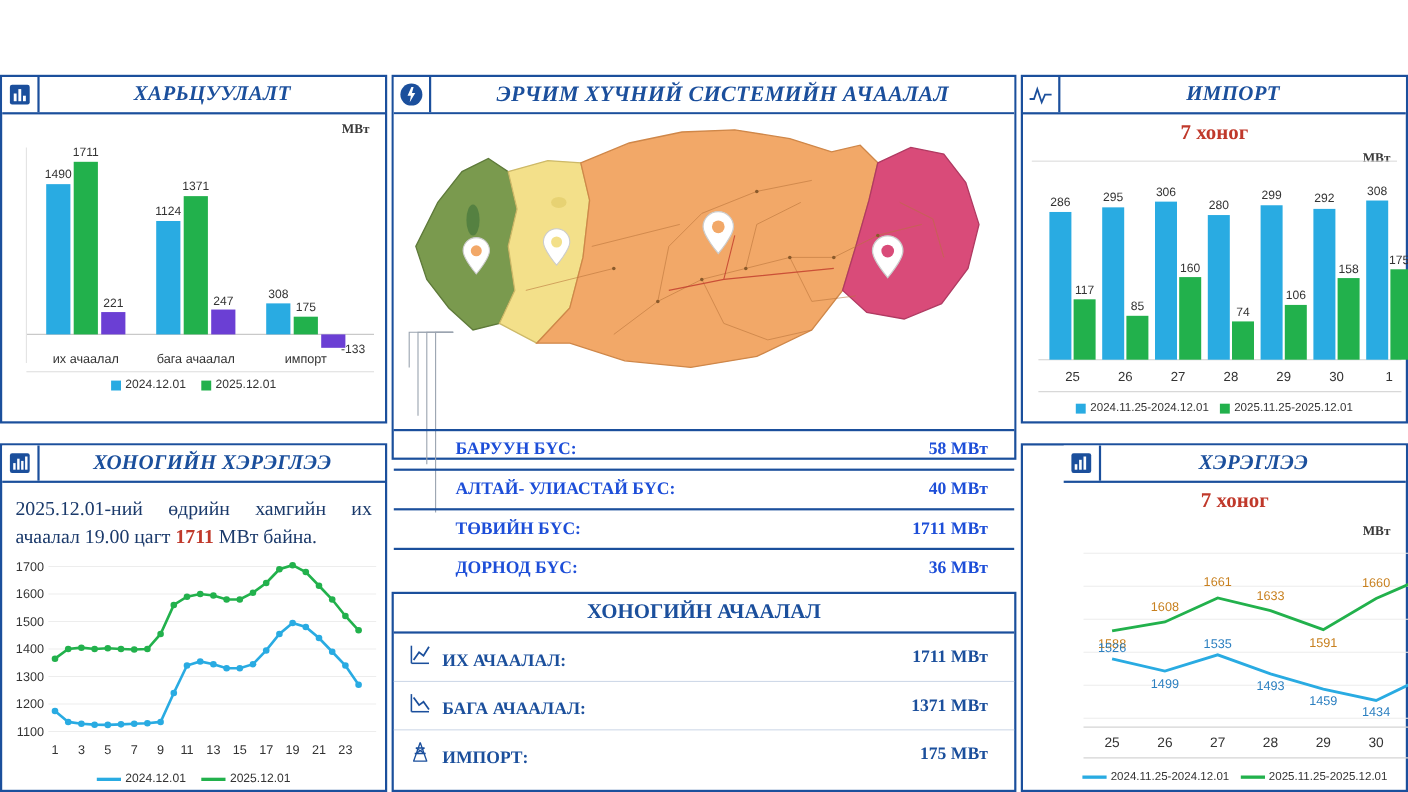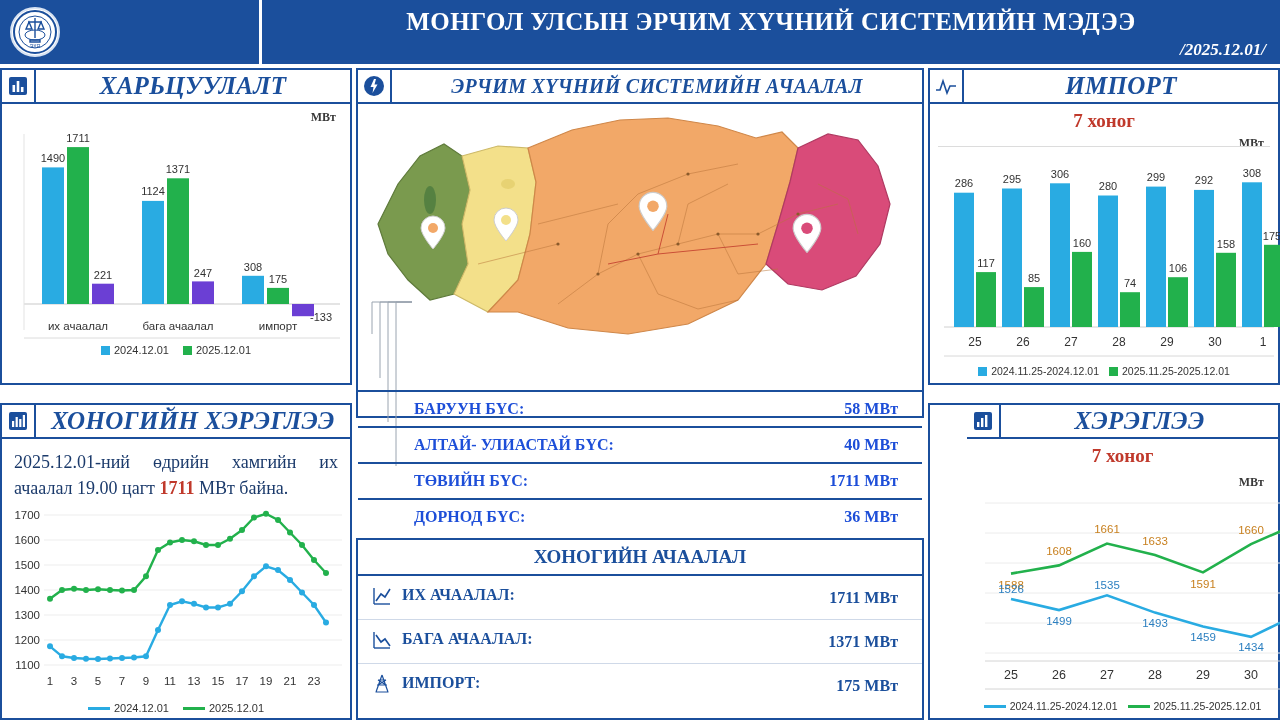--- a/index.html
+++ b/index.html
@@ -43,21 +43,21 @@
     height:34px; border-bottom:2px solid #1b4f9c;
     display:flex; align-items:center; background:#ffffff;
   }
   .panel-head .ico {
     width:34px; height:32px; border-right:2px solid #1b4f9c;
     display:flex; align-items:center; justify-content:center; flex:0 0 34px;
   }
   .panel-head .ptitle {
     flex:1; text-align:center; color:#1b4f9c;
     font-family:"Liberation Serif", serif; font-style:italic; font-weight:bold;
-    font-size:25px; letter-spacing:0.3px;
+    font-size:19px; letter-spacing:0.3px;
   }
 
   
   #p-compare { left:0; top:68px; width:352px; height:317px; }
   
   #p-daily { left:0; top:403px; width:352px; height:317px; }
   
   #p-map { left:356px; top:68px; width:568px; height:350px; }
   
   #p-load { left:356px; top:538px; width:568px; height:182px; }
@@ -97,21 +97,21 @@
     height:36px; border-bottom:2px solid #1b4f9c;
     display:flex; align-items:center; justify-content:center;
     font-family:"Liberation Serif", serif; font-weight:bold; font-size:19px; color:#1b4f9c;
   }
   .lrow {
     height:44px; display:flex; align-items:center; justify-content:space-between;
     padding:0 24px 0 14px; border-bottom:1px solid #cfd9e8;
     font-family:"Liberation Serif", serif; font-weight:bold; font-size:16px; color:#1b4f9c;
   }
   .lrow:last-child { border-bottom:none; }
-  .lrow .lleft { display:flex; align-items:flex-start; gap:10px; }
+  .lrow .lleft { display:flex; align-items:flex-end; gap:10px; }
 
   .note {
     padding:10px 12px 2px 12px; font-size:18px; line-height:1.45;
     color:#1b3a6b; text-align:justify; font-family:"Liberation Serif", serif;
   }
   .note b { color:#c0392b; }
 
   .pin { position:absolute; width:26px; height:34px; }
   svg { overflow:visible; }
   .txt-b { fill:#2b7fc0; font-size:11px; font-family:"Liberation Sans", sans-serif; }
@@ -119,35 +119,20 @@
     position:absolute; width:100%; text-align:center; top:6px;
     color:#c0392b; font-family:"Liberation Serif", serif; font-weight:bold; font-size:19px;
   }
   .hr-thin { position:absolute; left:8px; right:8px; height:1px; background:#dcdcdc; }
 </style>
 </head>
 <body>
 
 <div class="dash">
 
-  <div class="header">
-    <div class="logo-box">
-      <div class="seal">
-        <svg width="46" height="46" viewBox="0 0 46 46">
-          <circle cx="23" cy="23" r="21" fill="#ffffff" stroke="#1b4f9c" stroke-width="2"></circle>
-          <circle cx="23" cy="23" r="16" fill="#ffffff" stroke="#1b4f9c" stroke-width="1"></circle>
-          <path d="M23 9 v5 M16 13 h14 M17 13 l-3 7 h6 z M29 13 l-3 7 h6 z M23 14 v15 M18 31 h10 v2 h-10 z" fill="none" stroke="#1b4f9c" stroke-width="1.4"></path>
-          <ellipse cx="23" cy="26" rx="10" ry="5" fill="none" stroke="#1b4f9c" stroke-width="1"></ellipse>
-          <text x="23" y="39" text-anchor="middle" font-size="5" fill="#1b4f9c" font-family="Liberation Sans">ЭХЯ</text>
-        </svg>
-      </div>
-    </div>
-    <div class="title">МОНГОЛ УЛСЫН ЭРЧИМ ХҮЧНИЙ СИСТЕМИЙН МЭДЭЭ</div>
-    <div class="date">/2025.12.01/</div>
-  </div>
 
   <div class="panel" id="p-compare">
     <div class="panel-head">
       <div class="ico">
         <svg width="20" height="20" viewBox="0 0 20 20">
           <rect x="1" y="1" width="18" height="18" rx="2" fill="#1b4f9c"></rect>
           <rect x="4.5" y="9" width="2.6" height="7" fill="#ffffff"></rect>
           <rect x="8.7" y="5" width="2.6" height="11" fill="#ffffff"></rect>
           <rect x="12.9" y="11" width="2.6" height="5" fill="#ffffff"></rect>
         </svg>

